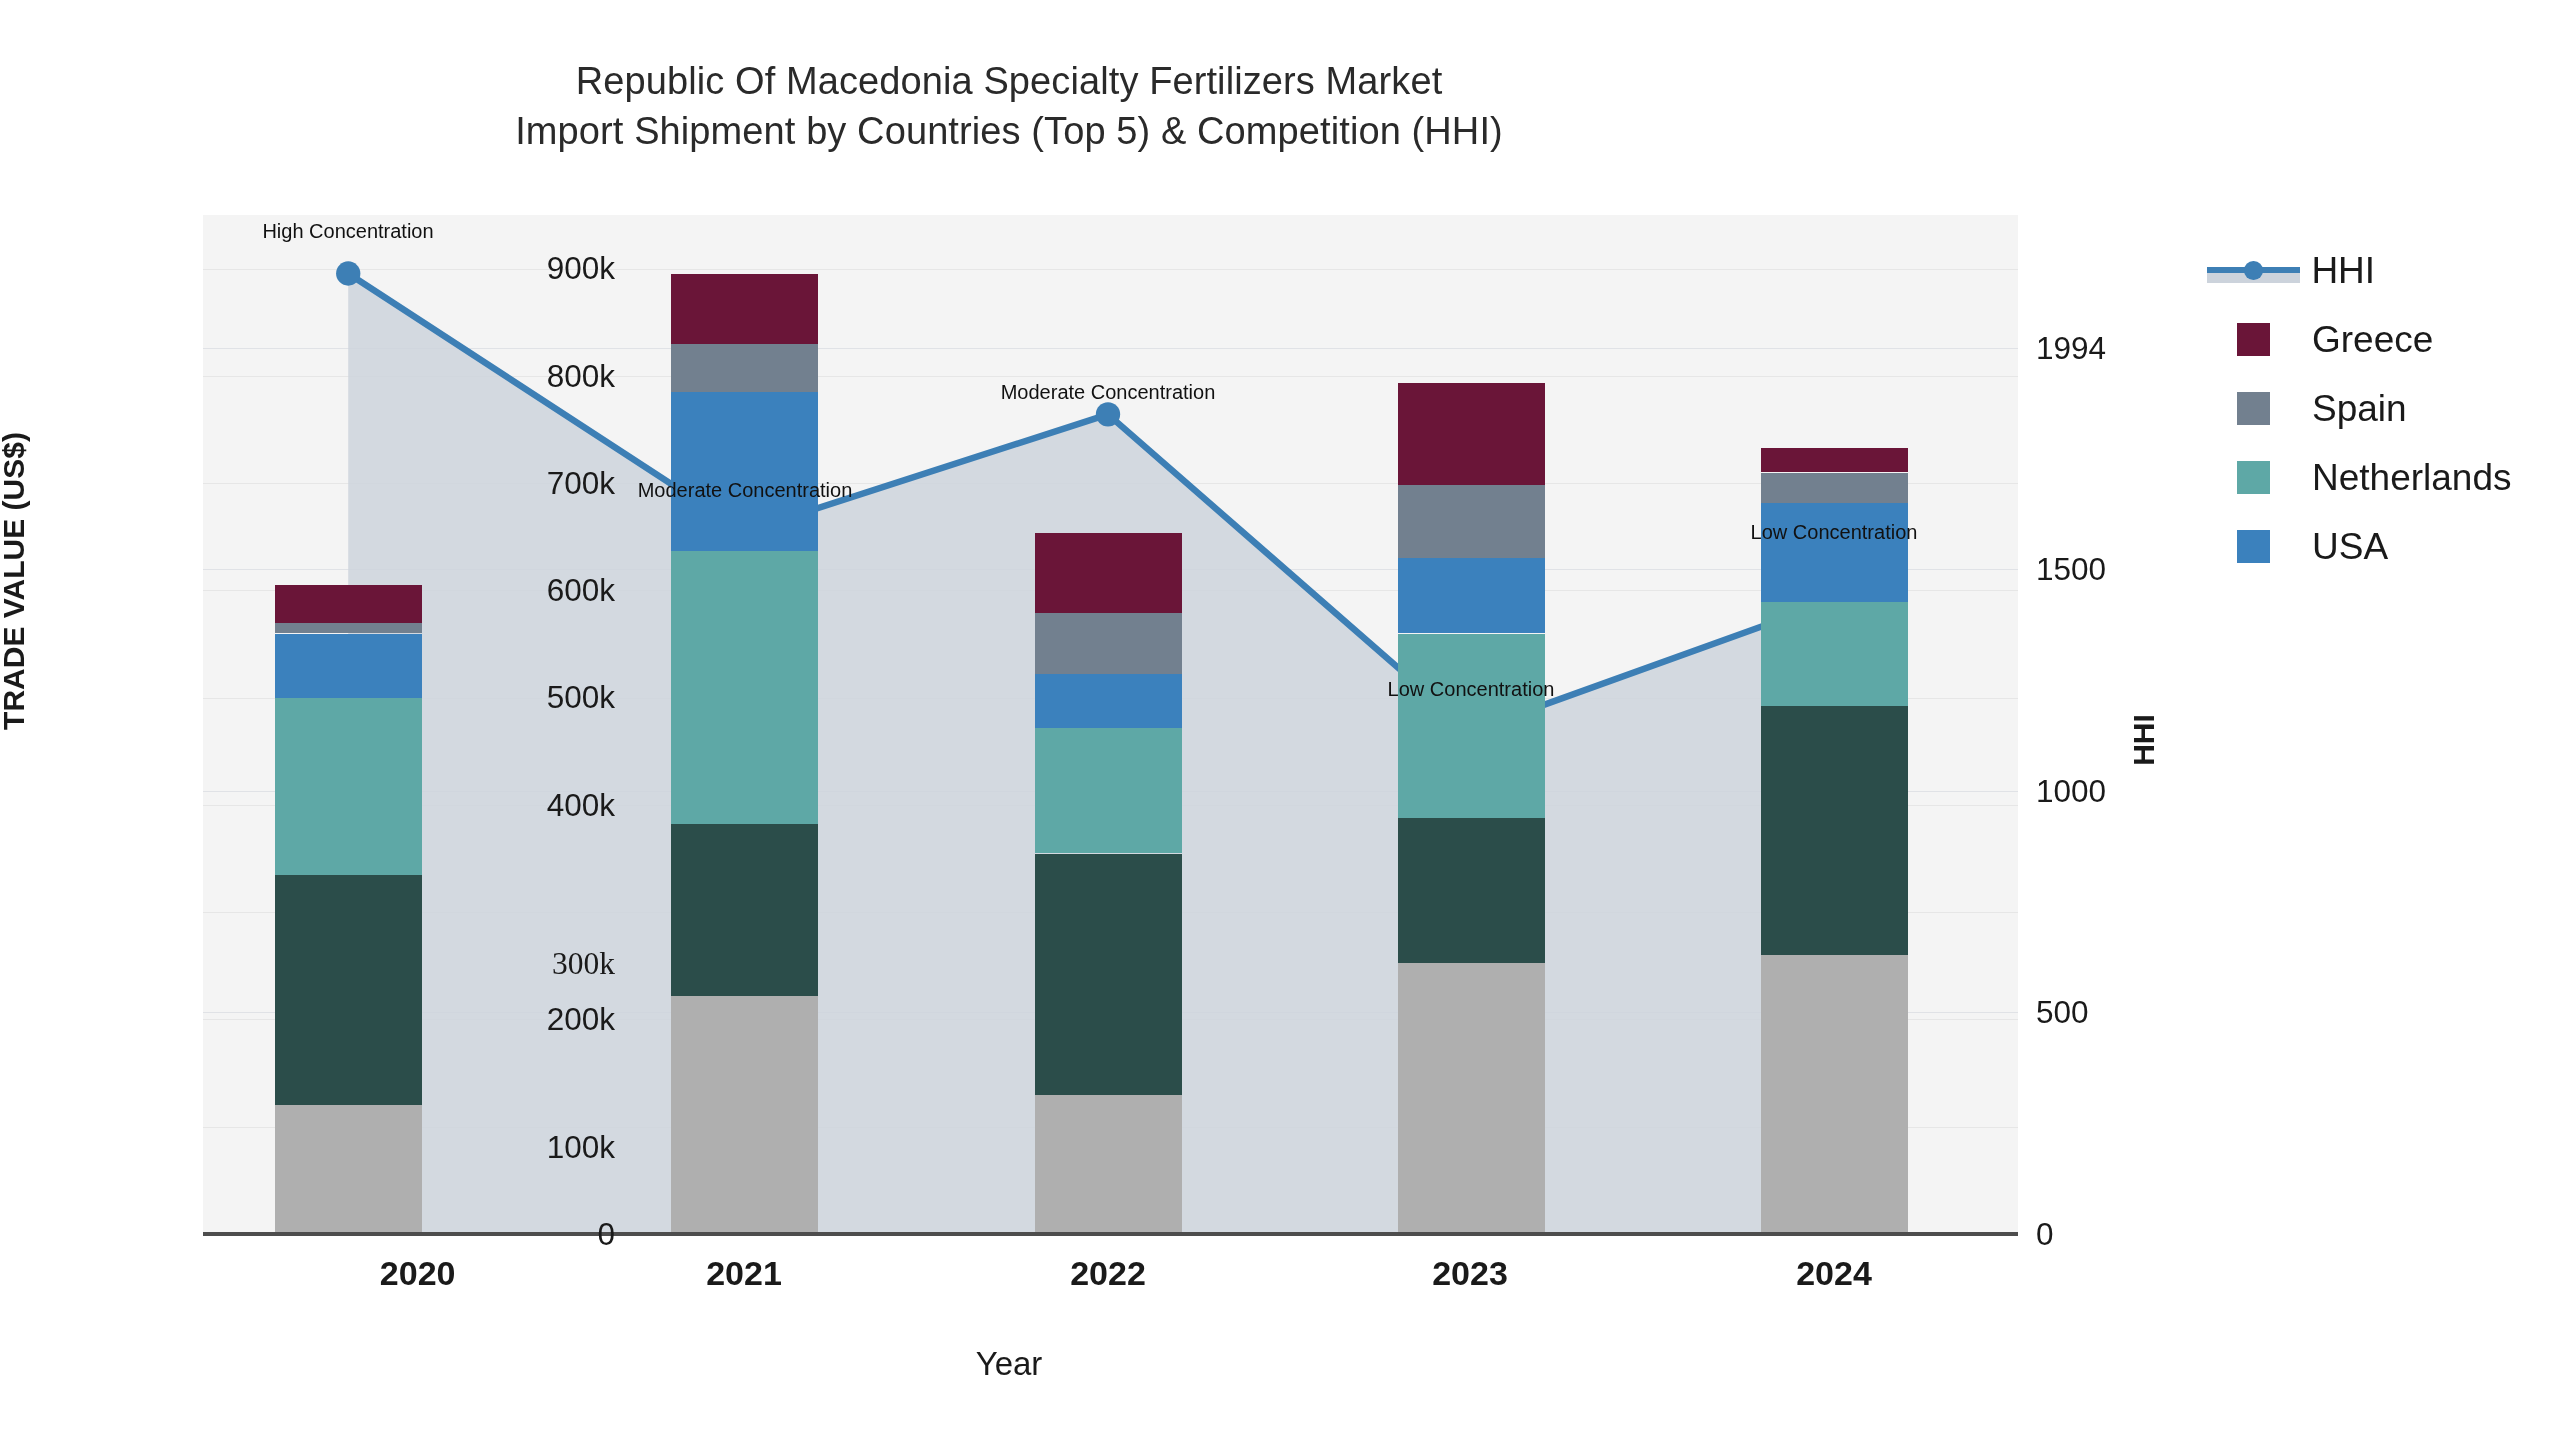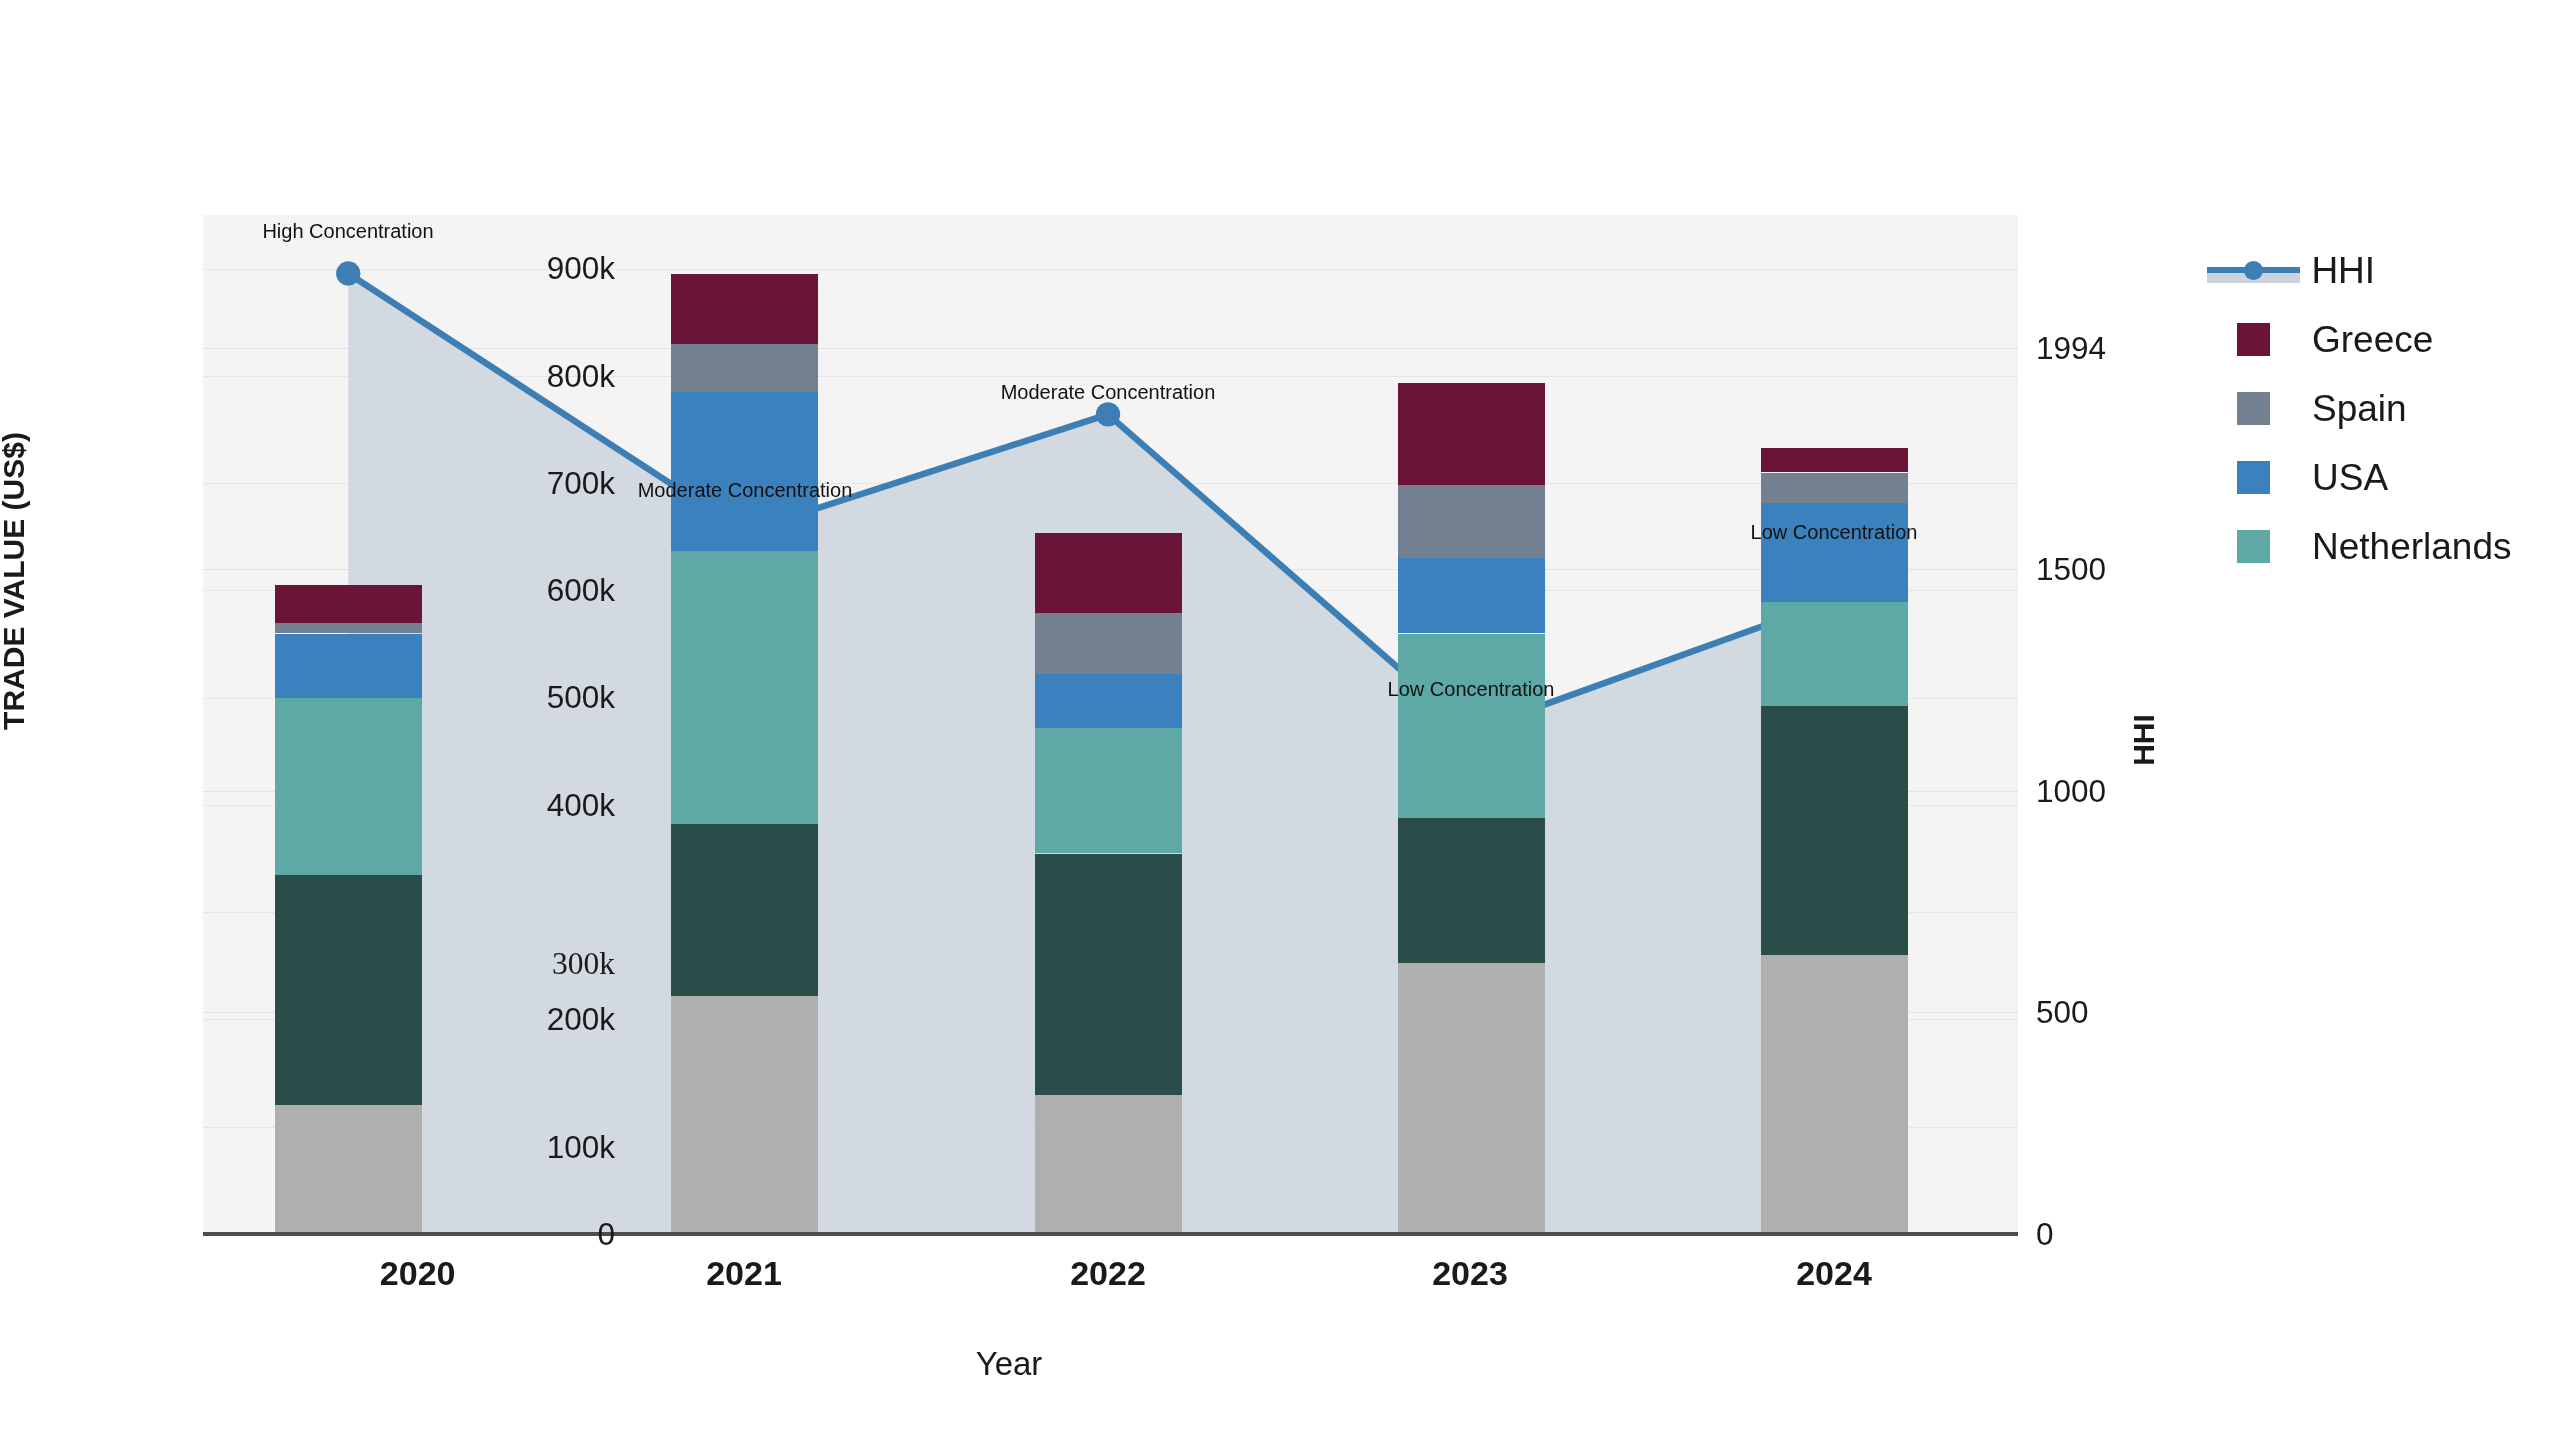--- a/index.html
+++ b/index.html
@@ -91,20 +91,24 @@
     position:absolute;left:37px;top:7.2px;width:18.6px;height:18.6px;border-radius:50%;
     background:#3d7fb5;
   }
   .lg-text{font-size:37px;color:#1a1a1a;white-space:nowrap;}
 </style>
 </head>
 <body>
 
 <div id="root">
 
+  <div class="title">
+    <span>Republic Of Macedonia Specialty Fertilizers Market</span>
+    <span class="line2">Import Shipment by Countries (Top 5) &amp; Competition (HHI)</span>
+  </div>
 
   <div class="plot" id="plot">
     <div id="gridlines">
         <div class="gridline" style="top: 912px;"></div>
         <div class="gridline" style="top: 804px;"></div>
         <div class="gridline" style="top: 697px;"></div>
         <div class="gridline" style="top: 590px;"></div>
         <div class="gridline" style="top: 483px;"></div>
         <div class="gridline" style="top: 375px;"></div>
         <div class="gridline" style="top: 268px;"></div>
@@ -219,23 +223,23 @@
       </div>
       <div class="legend-row">
         <div class="lg-swatch" style="background: rgb(106, 21, 56);"></div>
         <div class="lg-text">Greece</div>
       </div>
       <div class="legend-row">
         <div class="lg-swatch" style="background: rgb(114, 128, 143);"></div>
         <div class="lg-text">Spain</div>
       </div>
       <div class="legend-row">
+        <div class="lg-swatch" style="background: rgb(94, 168, 166);"></div>
+        <div class="lg-text">Netherlands</div>
+      </div>
+      <div class="legend-row">
         <div class="lg-swatch" style="background: rgb(59, 129, 189);"></div>
         <div class="lg-text">USA</div>
       </div>
-      <div class="legend-row">
-        <div class="lg-swatch" style="background: rgb(94, 168, 166);"></div>
-        <div class="lg-text">Netherlands</div>
-      </div>
     </div>
 
 </div>
 
 
 </body></html>

